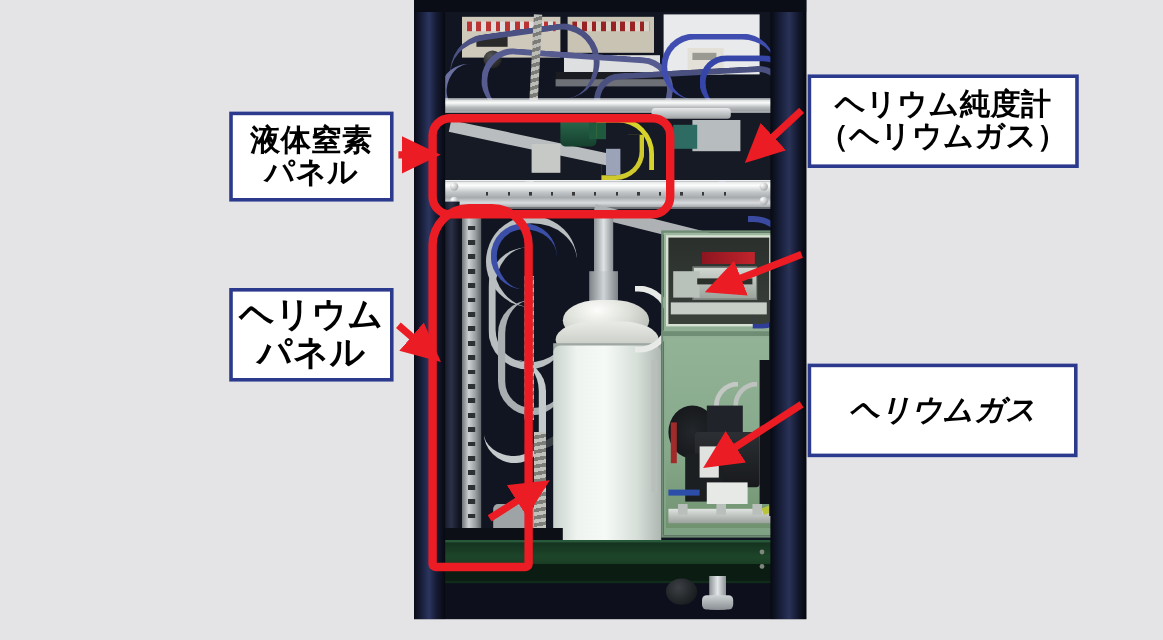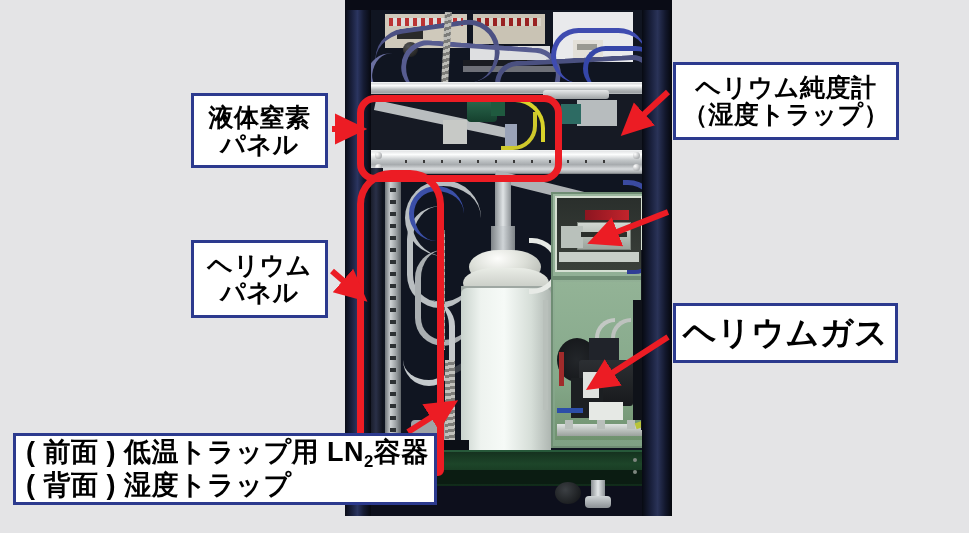--- a/index.html
+++ b/index.html
@@ -217,22 +217,22 @@
     box-sizing:border-box;display:flex;flex-direction:column;
     align-items:center;justify-content:center;
     color:#000;font-weight:bold;line-height:1.08;
     letter-spacing:0.5px;
   }
   .callout .ln{display:block;white-space:nowrap;}
   #callout-ln2-panel{left:191px;top:93px;width:137px;height:75px;font-size:25px;}
   #callout-he-purity{left:673px;top:62px;width:226px;height:78px;font-size:25px;}
   #callout-cleaning-pump{left:674px;top:174px;width:281px;height:49px;font-size:25px;
     align-items:flex-start;padding-left:8px;}
-  #callout-he-panel{left:191px;top:240px;width:137px;height:78px;font-size:25px;}
-  #callout-circ-pump{left:673px;top:303px;width:225px;height:60px;font-size:33px;}
+  #callout-he-panel{left:191px;top:240px;width:137px;height:78px;font-size:29px;}
+  #callout-circ-pump{left:673px;top:303px;width:225px;height:78px;font-size:25px;font-style:italic;}
   #callout-ln2-vessel{left:13px;top:433px;width:424px;height:72px;font-size:27px;
     align-items:flex-start;justify-content:center;padding-left:10px;}
   #callout-ln2-vessel .ln{text-align:left;}
   .sub{font-size:0.62em;vertical-align:sub;}
 
   
   #arrows{position:absolute;left:0;top:0;width:969px;height:533px;pointer-events:none;}
 </style>
 </head>
 <body>
@@ -376,31 +376,27 @@
     </g>
   </svg>
 
   <div class="callout" id="callout-ln2-panel">
     <span class="ln">液体窒素</span>
     <span class="ln">パネル</span>
   </div>
 
   <div class="callout" id="callout-he-purity">
     <span class="ln">ヘリウム純度計</span>
-    <span class="ln">（湿度トラップ）</span>
+    <span class="ln">（ヘリウムガス）</span>
   </div>
 
 
   <div class="callout" id="callout-he-panel">
     <span class="ln">ヘリウム</span>
     <span class="ln">パネル</span>
   </div>
 
   <div class="callout" id="callout-circ-pump">
     <span class="ln">ヘリウムガス</span>
   </div>
 
-  <div class="callout" id="callout-ln2-vessel">
-    <span class="ln"><span>( 前面 ) 低温トラップ用 LN</span><span class="sub">2</span><span>容器</span></span>
-    <span class="ln">( 背面 ) 湿度トラップ</span>
-  </div>
 
 </div>
 
 </body></html>

